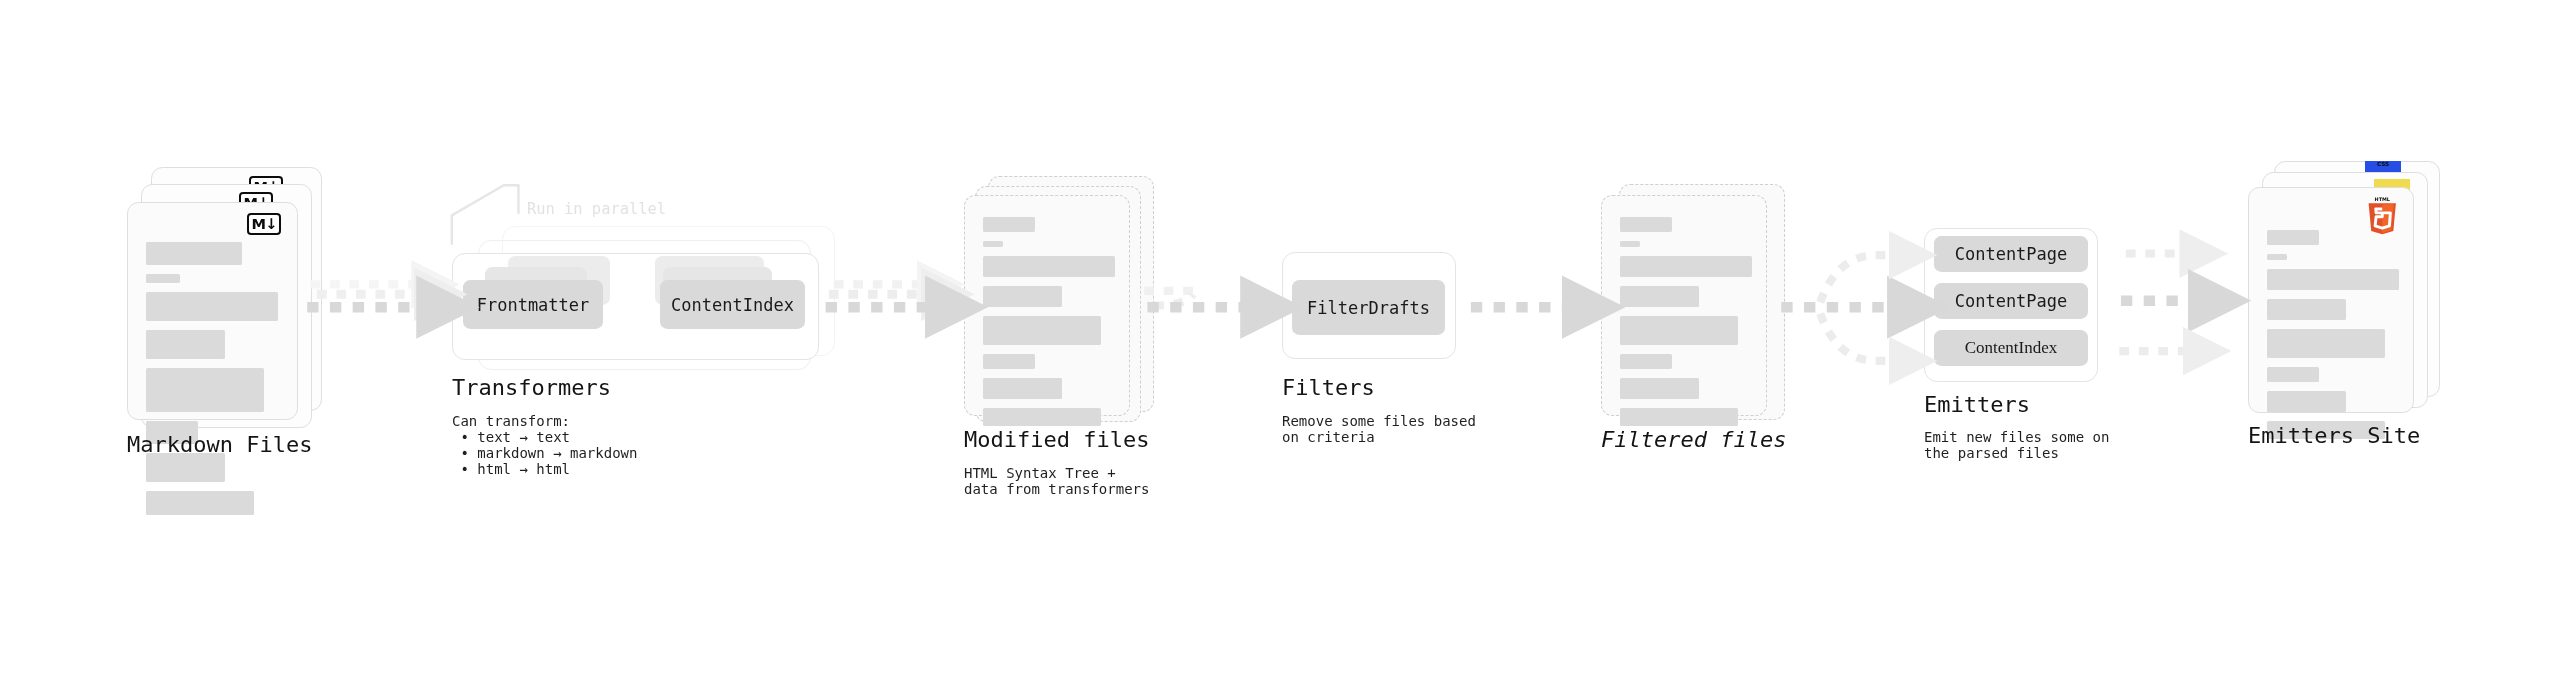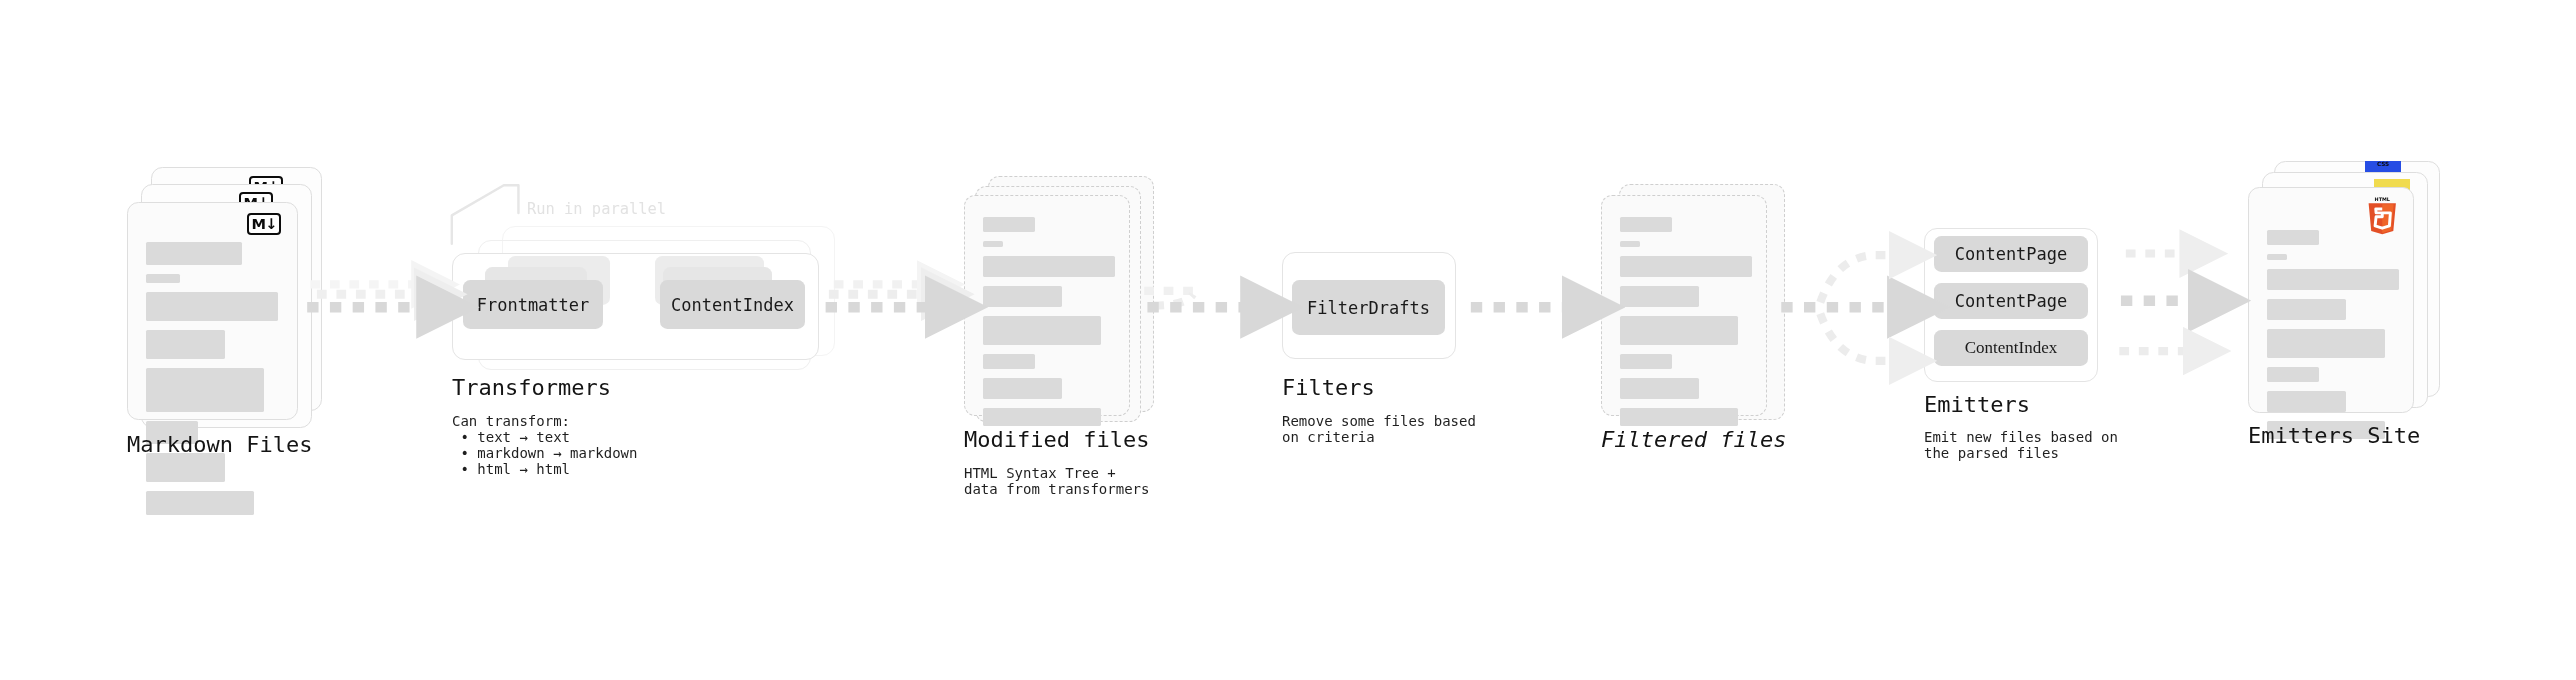--- a/index.html
+++ b/index.html
@@ -195,21 +195,21 @@
   </div>
 
   <div class="cap-title" style="left:1601px; top:427px;font-style:italic;">Filtered files</div>
 
   <div class="gbox" style="left:1924px; top:228px; width:174px; height:154px;"></div>
   <div class="pill" style="left:1934px; top:236px; width:154px; height:36px;">ContentPage</div>
   <div class="pill" style="left:1934px; top:283px; width:154px; height:36px;">ContentPage</div>
   <div class="pill" style="left:1934px; top:330px; width:154px; height:36px;font-family:Liberation Serif, serif;">ContentIndex</div>
 
   <div class="cap-title" style="left:1924px; top:392px;">Emitters</div>
-  <div class="cap-sub" style="left:1924px; top:429px;">Emit new files based on
+  <div class="cap-sub" style="left:1924px; top:429px;">Emit new files some on
 the parsed files</div>
 
   <div class="card ghost1" style="left:2274px; top:161px; width:166px; height:236px;"></div>
   <div class="cssbadge" style="left:2365px; top:161px;">
       <i>CSS</i>
     </div>
 
   <div class="card ghost2" style="left:2262px; top:172px; width:166px; height:236px;"></div>
   <div class="jsbadge" style="left:2374px; top:179px;"></div>
 

